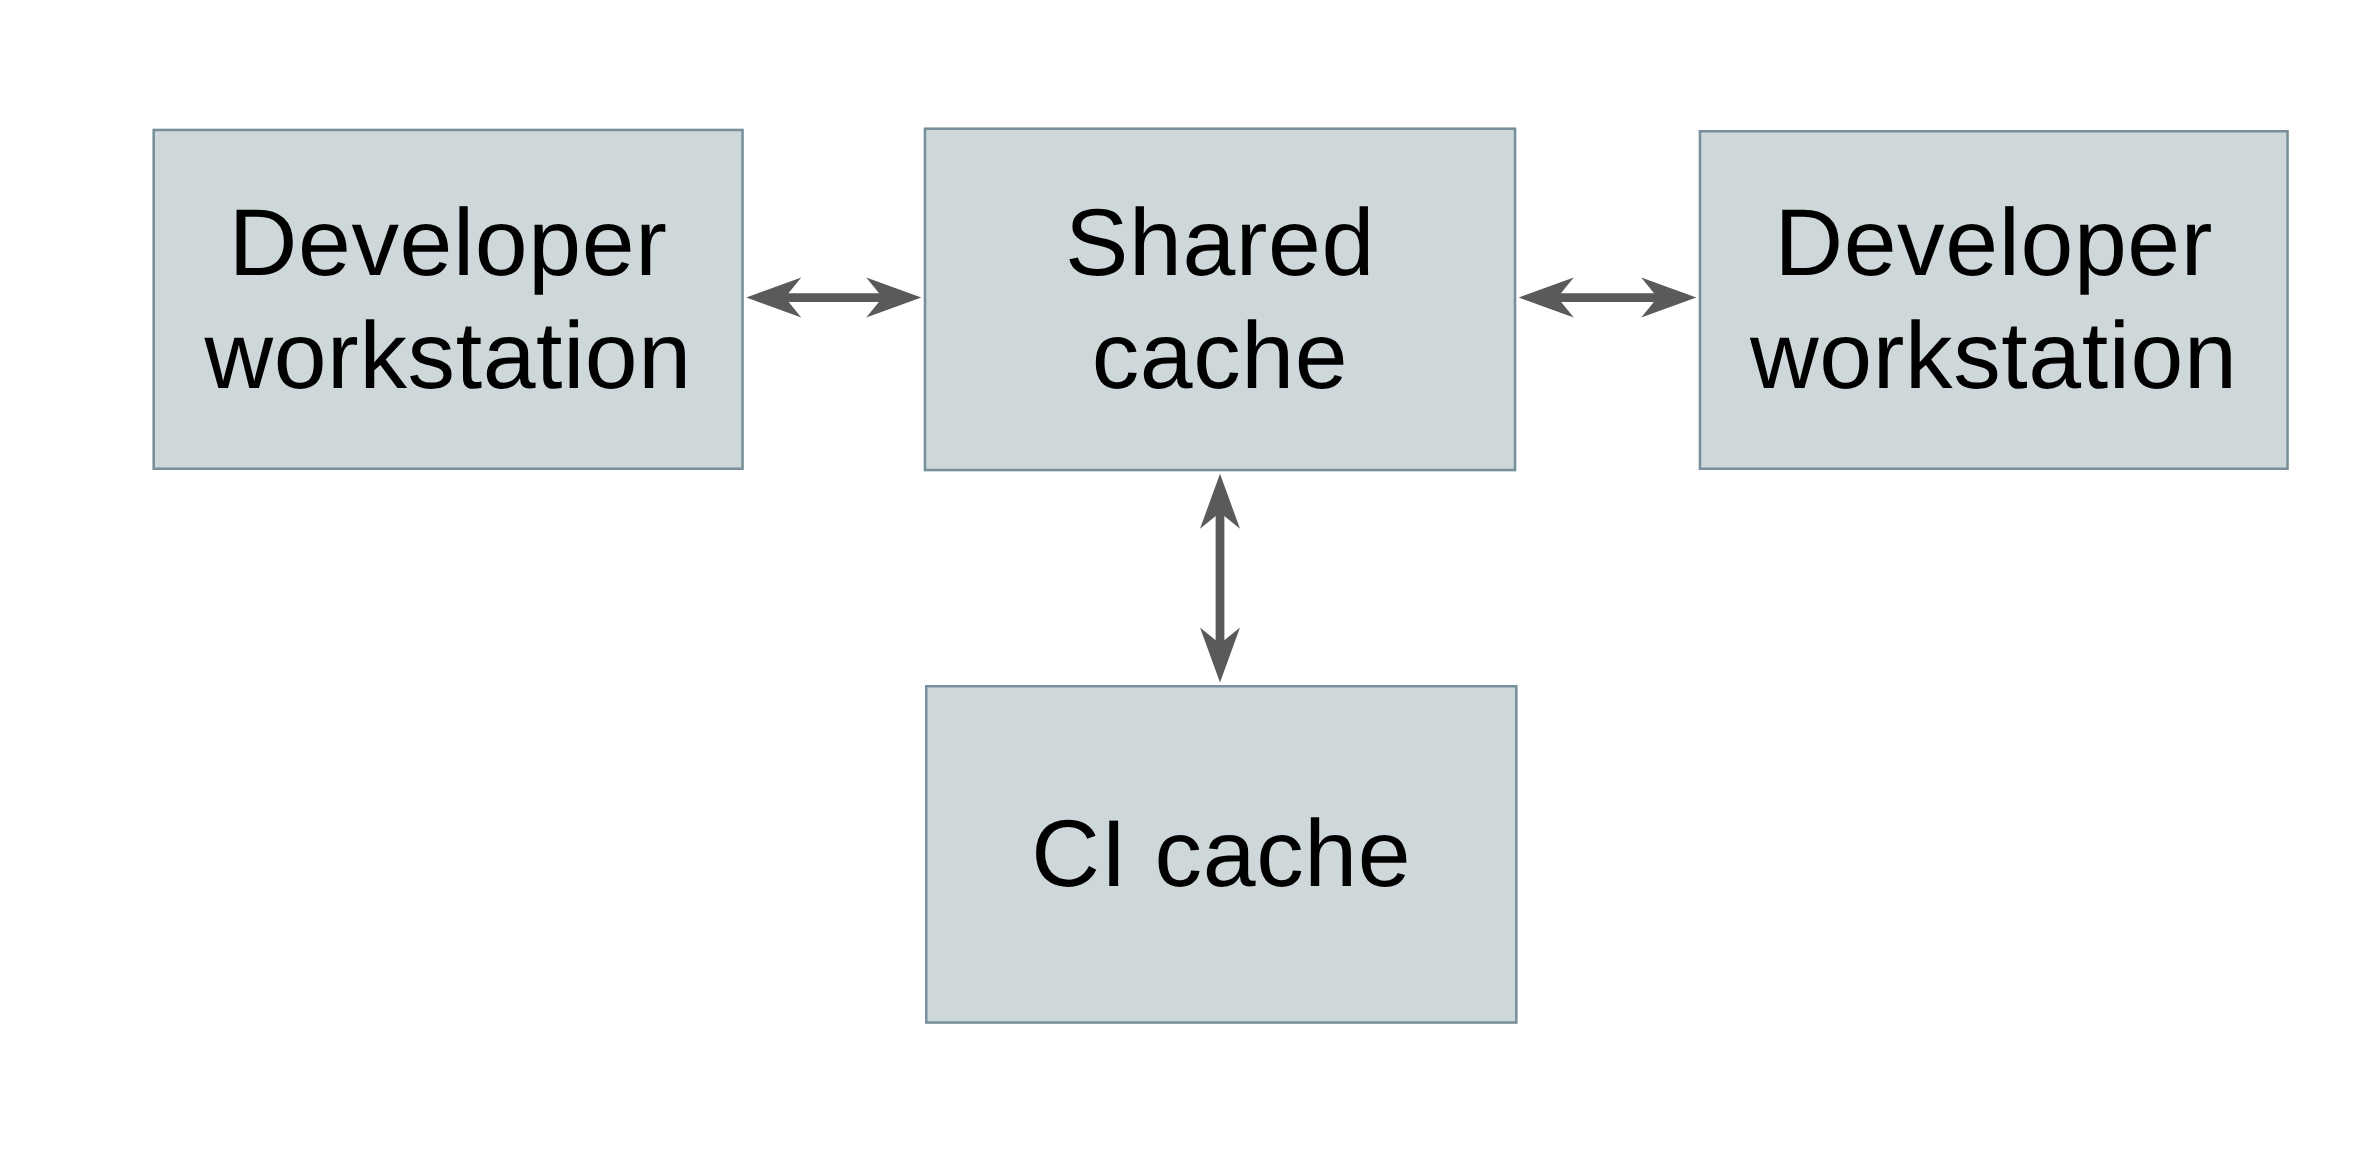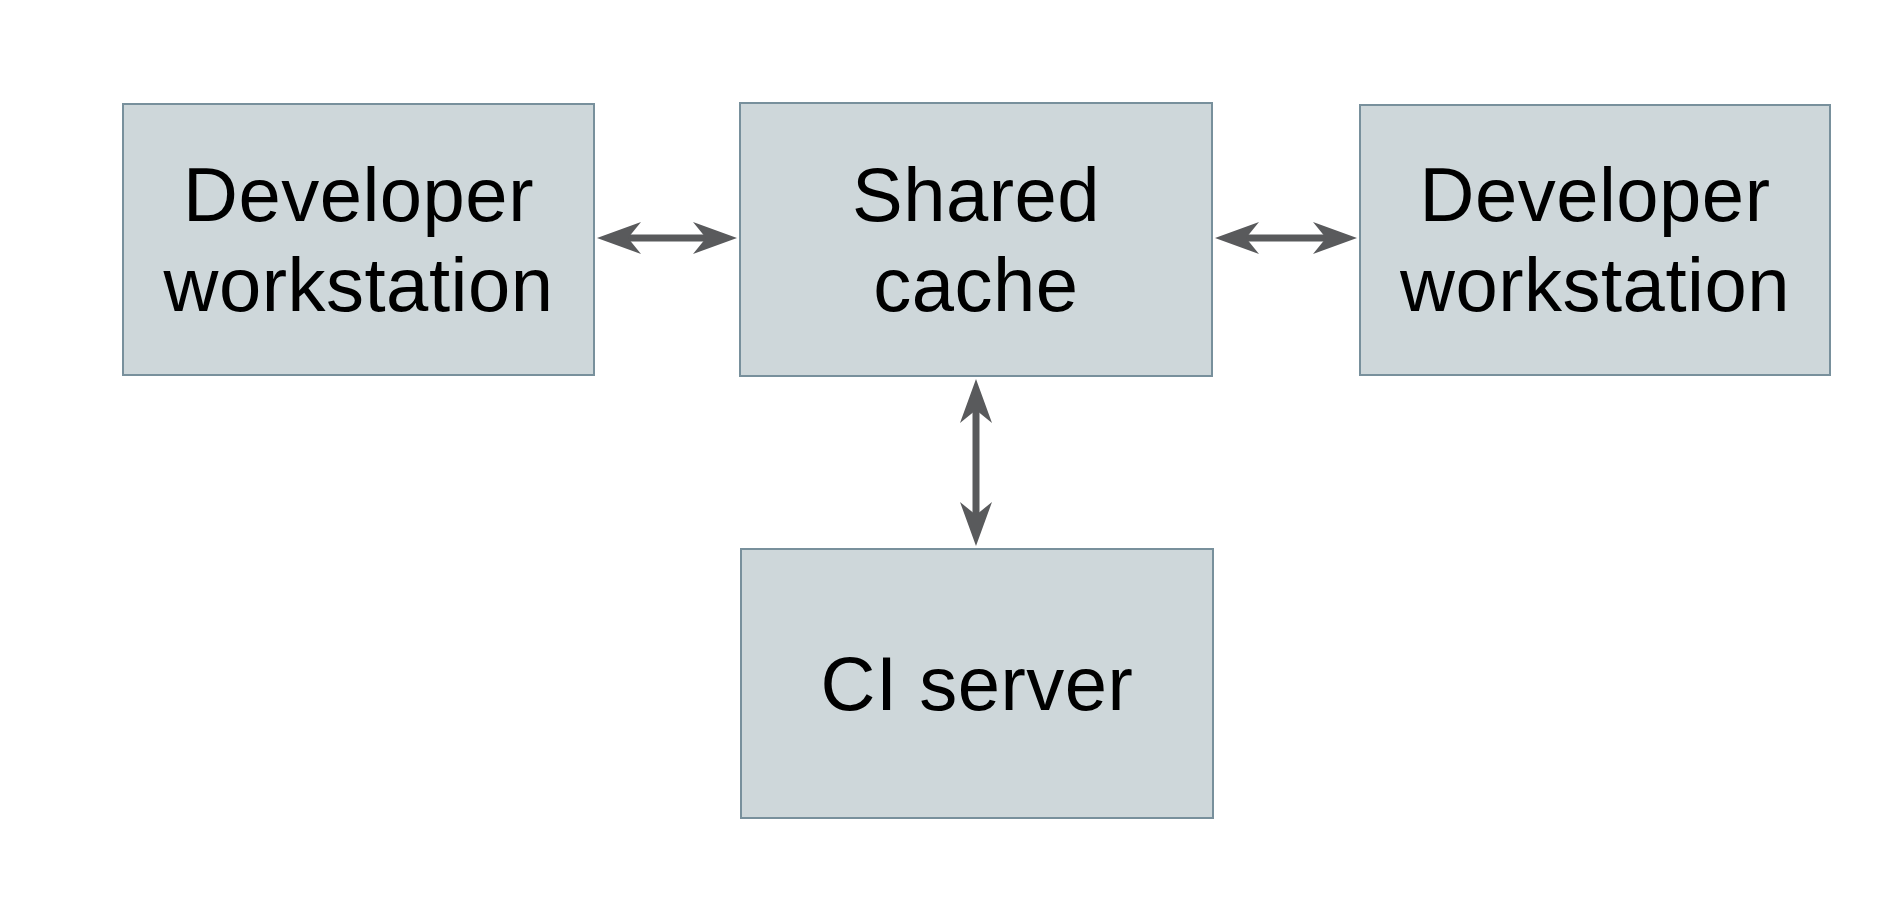--- a/index.html
+++ b/index.html
@@ -61,21 +61,21 @@
     <span class="node-label">Shared
 cache</span>
   </div>
 
   <div class="node node-dev-right">
     <span class="node-label">Developer
 workstation</span>
   </div>
 
   <div class="node node-ci">
-    <span class="node-label">CI server</span>
+    <span class="node-label">CI cache</span>
   </div>
 
   <svg class="edge edge-left" viewBox="0 0 144 36" xmlns="http://www.w3.org/2000/svg">
     <line x1="33" y1="18" x2="111" y2="18"></line>
     <polygon points="2,18 46,2 33,18 46,34"></polygon>
     <polygon points="142,18 98,2 111,18 98,34"></polygon>
   </svg>
 
   <svg class="edge edge-right" viewBox="0 0 146 36" xmlns="http://www.w3.org/2000/svg">
     <line x1="33" y1="18" x2="113" y2="18"></line>

